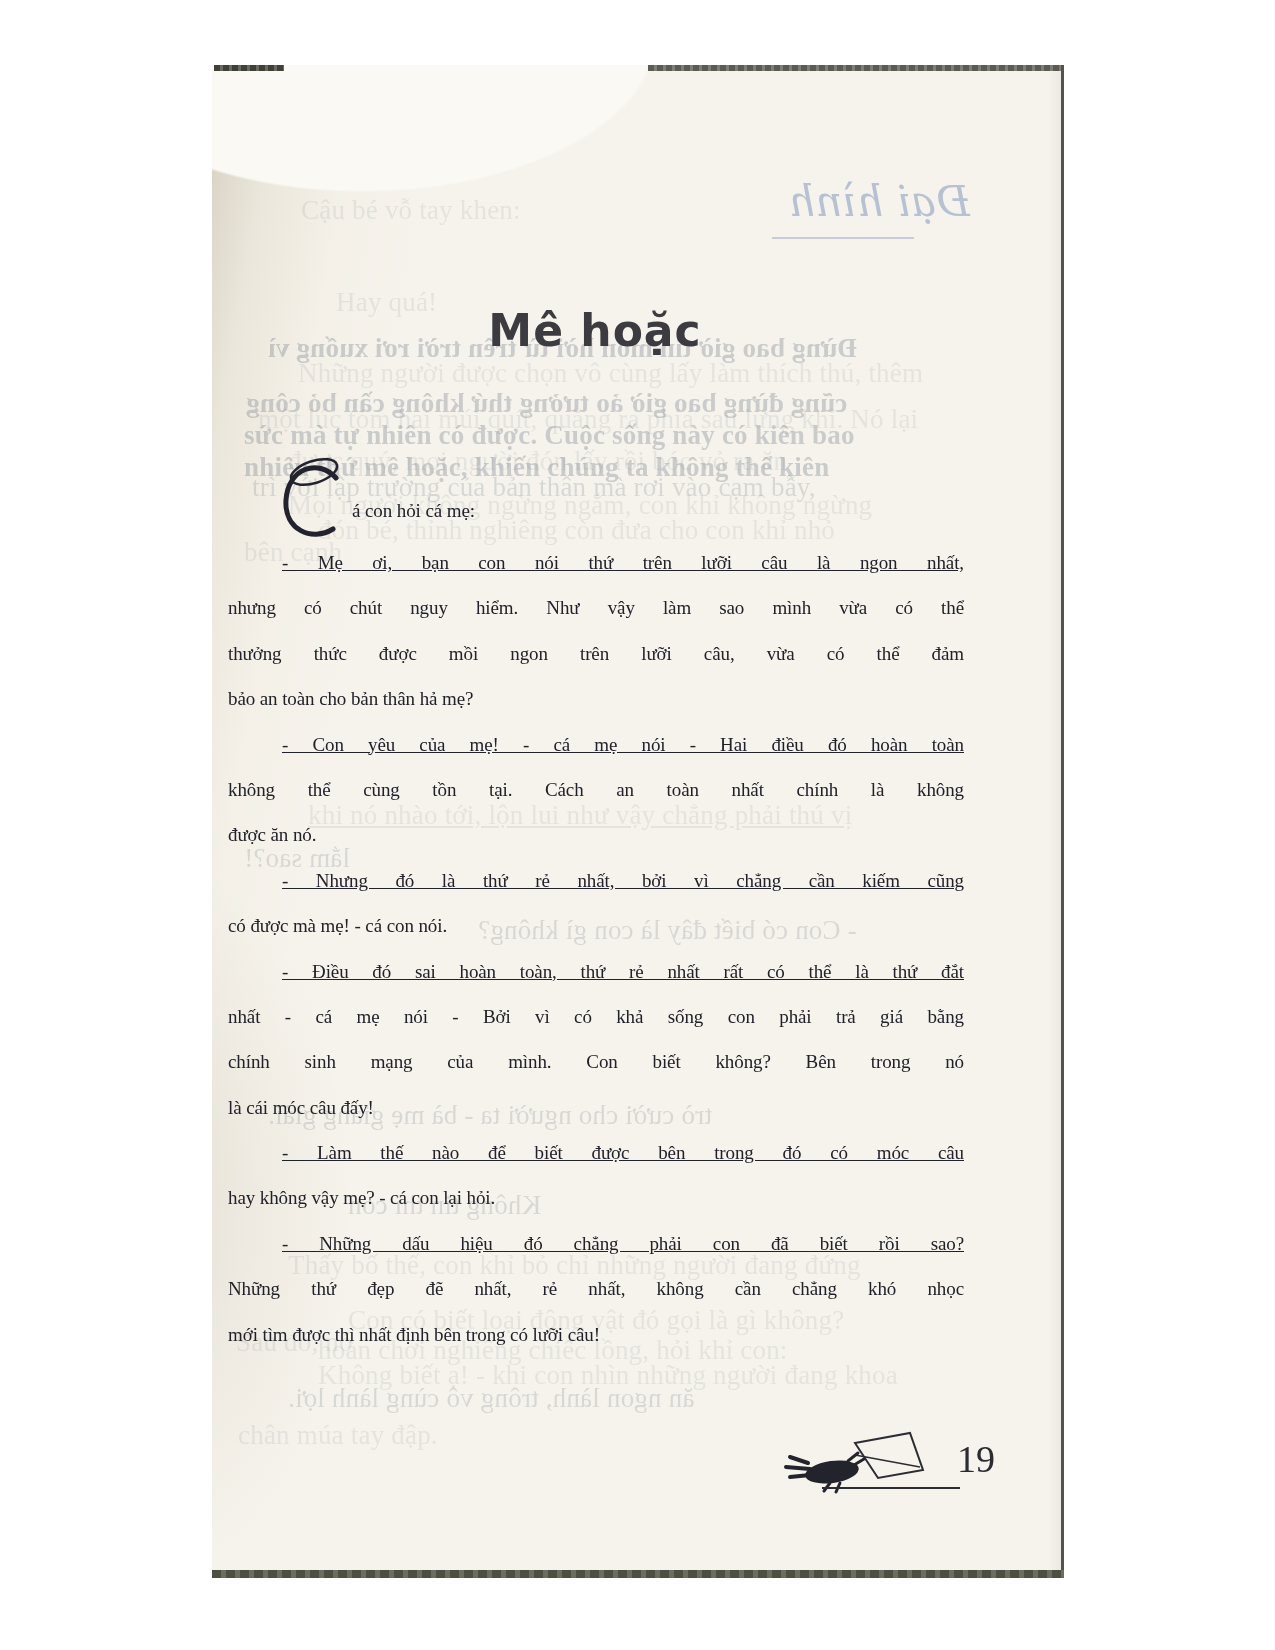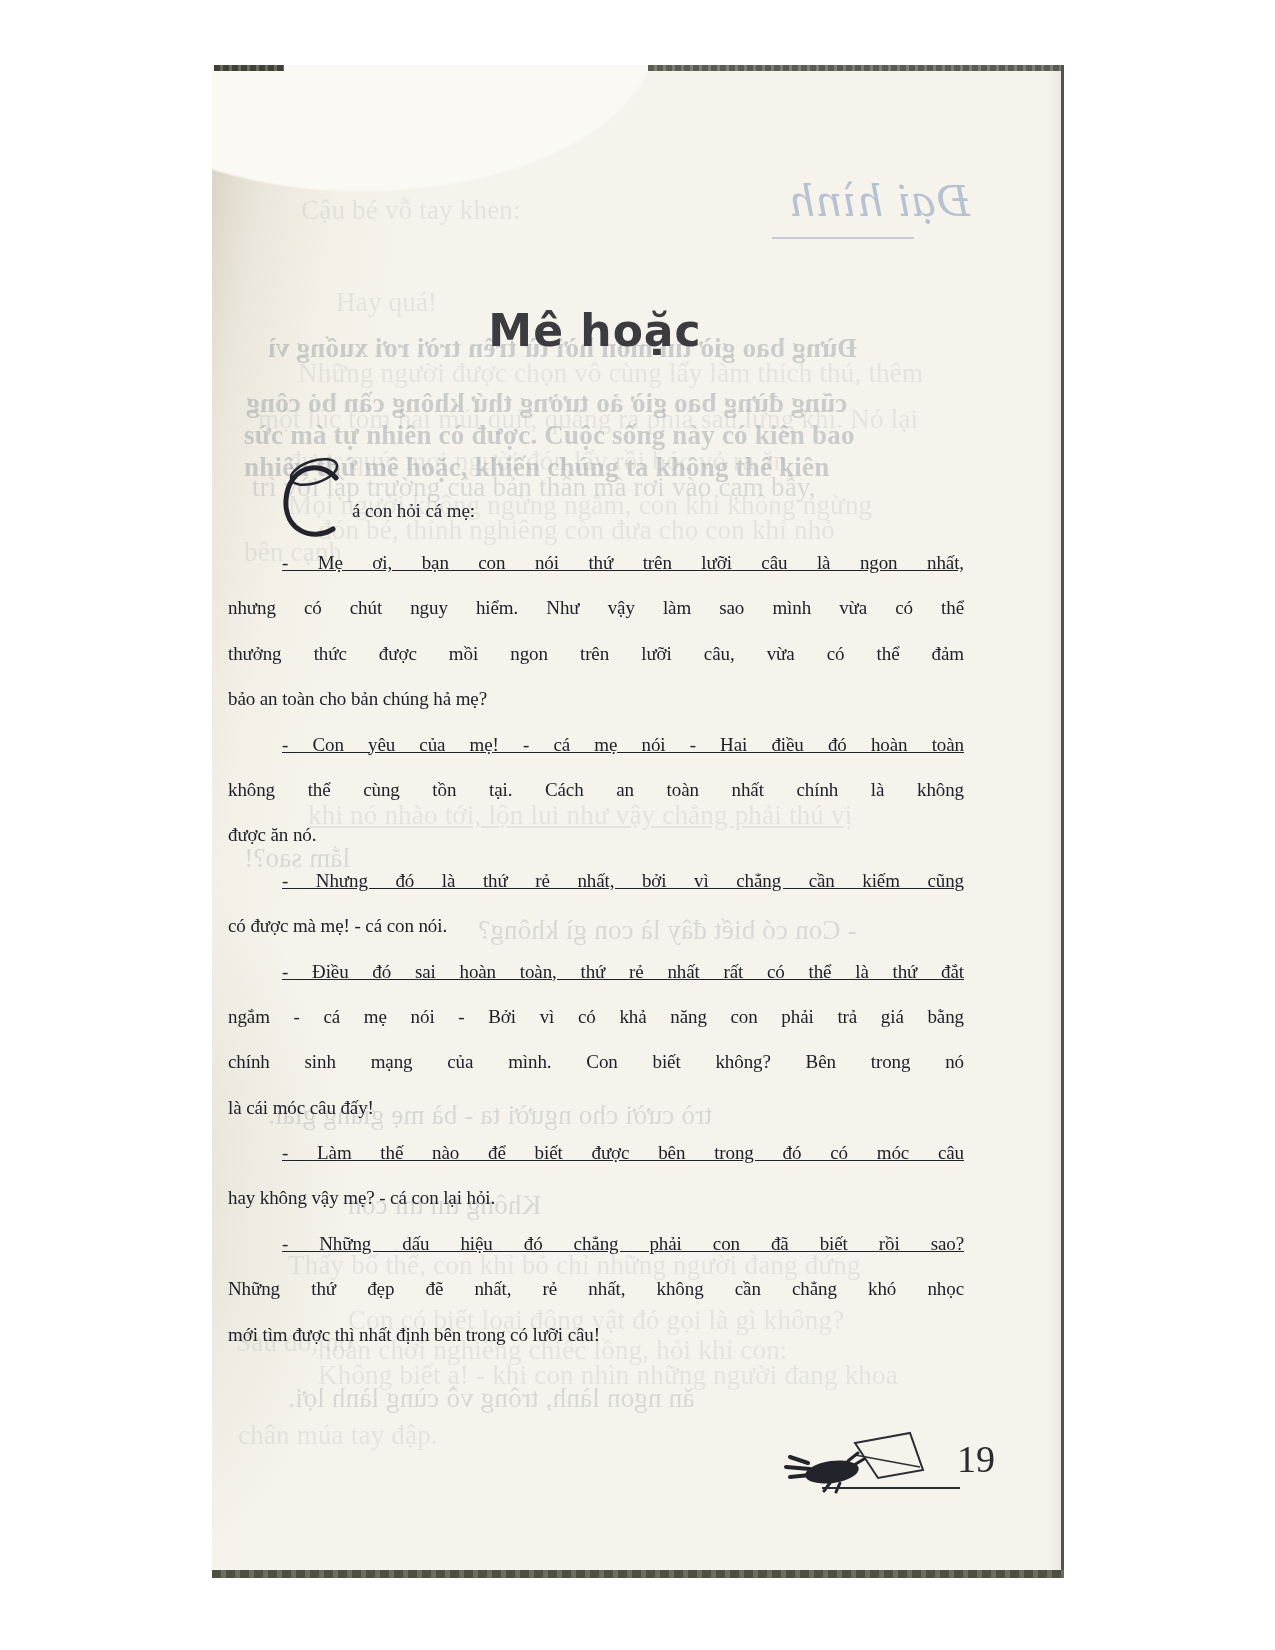--- a/index.html
+++ b/index.html
@@ -99,28 +99,28 @@
       <svg class="dropcap-svg" width="66" height="88" viewBox="0 0 66 88" fill="none">
         <path d="M58 22 C 40 2, 10 12, 8 44 C 6 74, 34 86, 55 73" stroke="#23232e" stroke-width="5" stroke-linecap="round" fill="none"></path>
         <ellipse cx="36" cy="16" rx="24" ry="11" transform="rotate(-18 36 16)" stroke="#23232e" stroke-width="2.5" fill="none"></ellipse>
       </svg>
       <span>á con hỏi cá mẹ:</span>
     </div>
 
   <div class="ln indent">- Mẹ ơi, bạn con nói thứ trên lưỡi câu là ngon nhất,</div>
       <div class="ln">nhưng có chút nguy hiểm. Như vậy làm sao mình vừa có thể</div>
       <div class="ln">thưởng thức được mồi ngon trên lưỡi câu, vừa có thể đảm</div>
-      <div class="ln last">bảo an toàn cho bản chúng hả mẹ?</div>
+      <div class="ln last">bảo an toàn cho bản thân hả mẹ?</div>
       <div class="ln indent">- Con yêu của mẹ! - cá mẹ nói - Hai điều đó hoàn toàn</div>
       <div class="ln">không thể cùng tồn tại. Cách an toàn nhất chính là không</div>
       <div class="ln last">được ăn nó.</div>
       <div class="ln indent">- Nhưng đó là thứ rẻ nhất, bởi vì chẳng cần kiếm cũng</div>
       <div class="ln last">có được mà mẹ! - cá con nói.</div>
       <div class="ln indent">- Điều đó sai hoàn toàn, thứ rẻ nhất rất có thể là thứ đắt</div>
-      <div class="ln">ngắm - cá mẹ nói - Bởi vì có khả năng con phải trả giá bằng</div>
+      <div class="ln">nhất - cá mẹ nói - Bởi vì có khả sống con phải trả giá bằng</div>
       <div class="ln">chính sinh mạng của mình. Con biết không? Bên trong nó</div>
       <div class="ln last">là cái móc câu đấy!</div>
       <div class="ln indent">- Làm thế nào để biết được bên trong đó có móc câu</div>
       <div class="ln last">hay không vậy mẹ? - cá con lại hỏi.</div>
       <div class="ln indent">- Những dấu hiệu đó chẳng phải con đã biết rồi sao?</div>
       <div class="ln">Những thứ đẹp đẽ nhất, rẻ nhất, không cần chẳng khó nhọc</div>
       <div class="ln last">mới tìm được thì nhất định bên trong có lưỡi câu!</div>
     </div>
 
   <svg class="fish" width="205" height="75" viewBox="0 0 205 75" fill="none">

